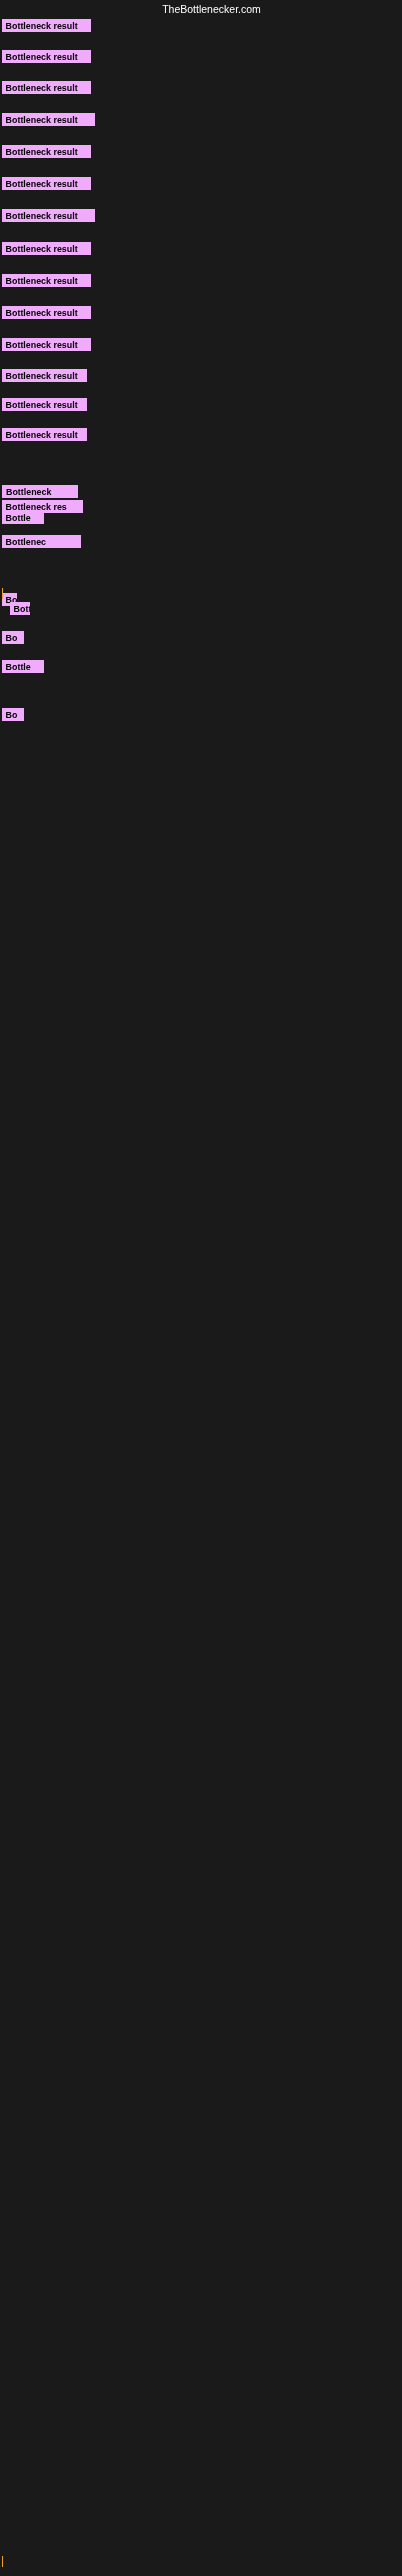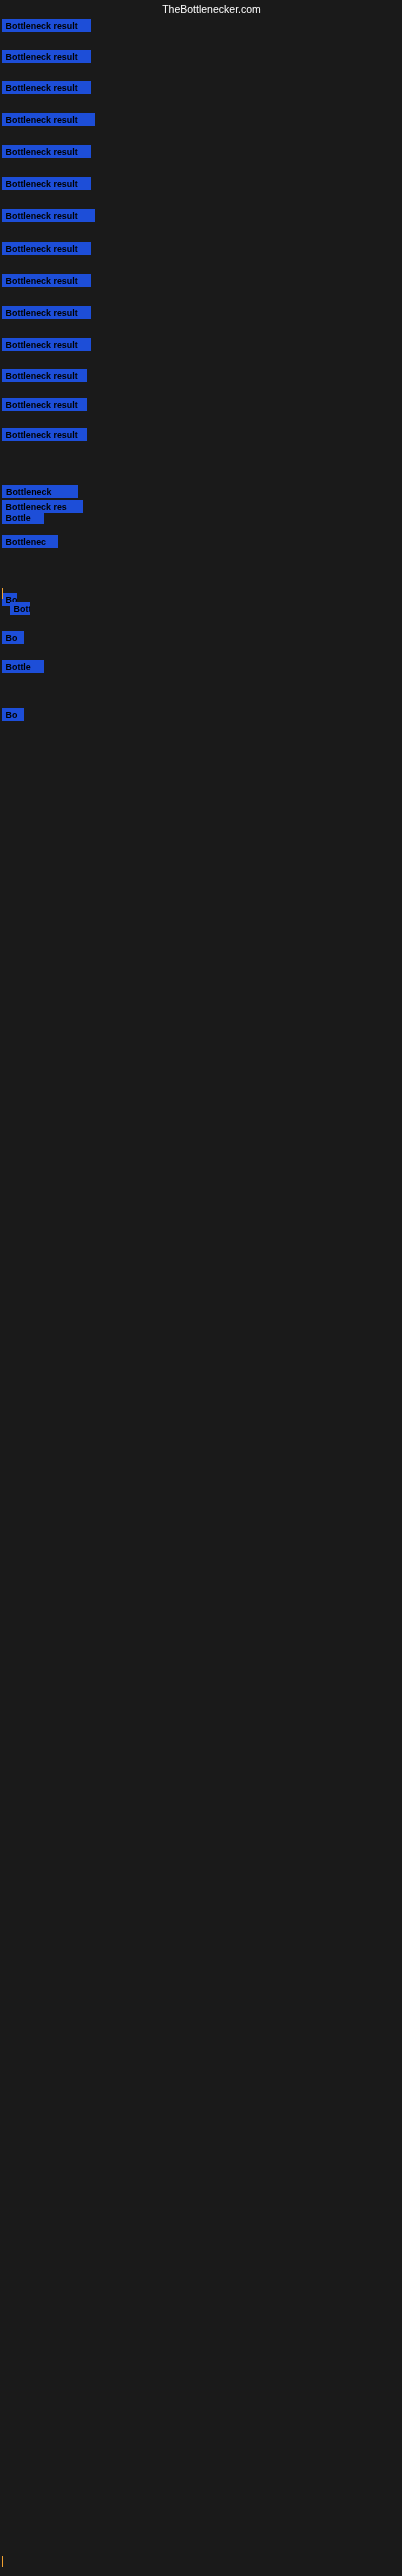--- a/index.html
+++ b/index.html
@@ -24,21 +24,21 @@
       right: 0;
       text-align: center;
       color: #ffffff;
       font-size: 10.5px;
       font-weight: normal;
       padding-left: 20px;
     }
 
     .badge {
       position: absolute;
-      background-color: #1d4ed8;
+      background-color: #f0abfc;
       color: #000000;
       font-size: 8.9px;
       font-weight: bold;
       padding: 1.6px 4px;
       white-space: nowrap;
       overflow: hidden;
     }
 
     .vertical-line {
       position: absolute;
@@ -63,21 +63,21 @@
 <div class="badge" style="top: 242px; left: 1.6px; width: 89px;">Bottleneck result</div>
 <div class="badge" style="top: 274px; left: 1.6px; width: 89px;">Bottleneck result</div>
 <div class="badge" style="top: 306px; left: 1.6px; width: 89px;">Bottleneck result</div>
 <div class="badge" style="top: 338px; left: 1.6px; width: 89px;">Bottleneck result</div>
 <div class="badge" style="top: 369px; left: 1.6px; width: 85px;">Bottleneck result</div>
 <div class="badge" style="top: 398px; left: 1.6px; width: 85px;">Bottleneck result</div>
 <div class="badge" style="top: 428px; left: 1.6px; width: 85px;">Bottleneck result</div>
 <div class="badge" style="top: 457px; left: 1.6px; width: 81px; margin-top: 43px;">Bottleneck res</div>
 <div class="badge" style="top: 485px; left: 2px; width: 76px;">Bottleneck</div>
 <div class="badge" style="top: 511px; left: 1.6px; width: 42px;">Bottle</div>
-<div class="badge" style="top: 535px; left: 1.6px; width: 56px;">Bottlenec</div>
+<div class="badge" style="top: 535px; left: 1.6px; width: 79px;">Bottlenec</div>
 <div class="badge" style="top: 593px; left: 1.6px; width: 15px;">Bot</div>
 <div class="badge" style="top: 602px; left: 1.6px; width: 20px; margin-left: 8px;">Bott</div>
 <div class="badge" style="top: 631px; left: 1.6px; width: 22.5px;">Bo</div>
 <div class="badge" style="top: 660px; left: 1.6px; width: 42px;">Bottle</div>
 <div class="badge" style="top: 708px; left: 1.6px; width: 22.5px;">Bo</div>
 <div class="vertical-line" style="top: 588px; left: 1.6px; height: 11.3px;"></div>
 <div class="vertical-line" style="top: 2556px; left: 1.6px; height: 11.3px;"></div>
 
 
 </body></html>

